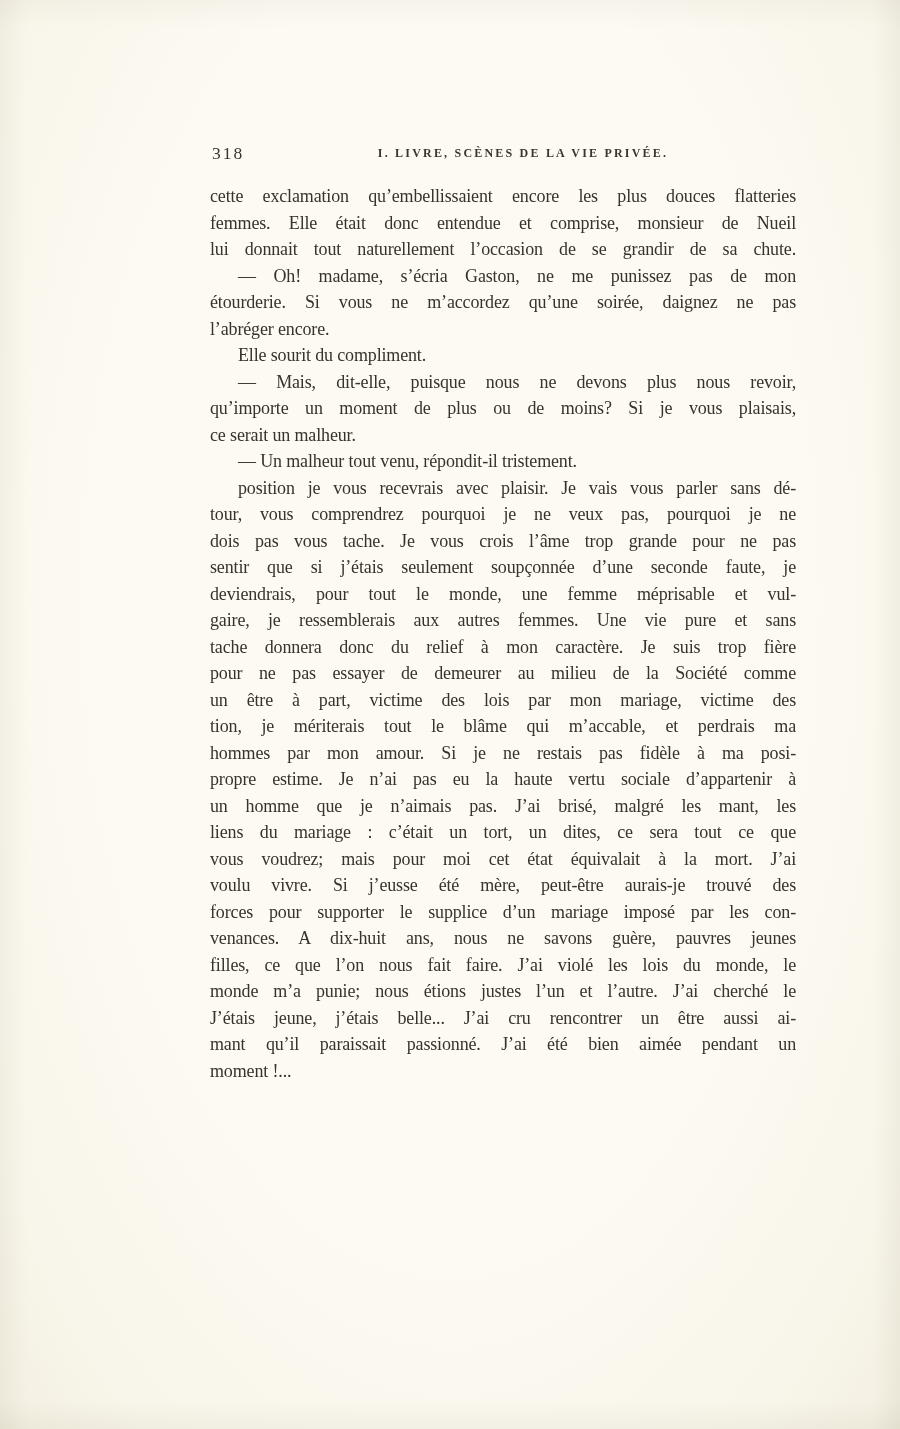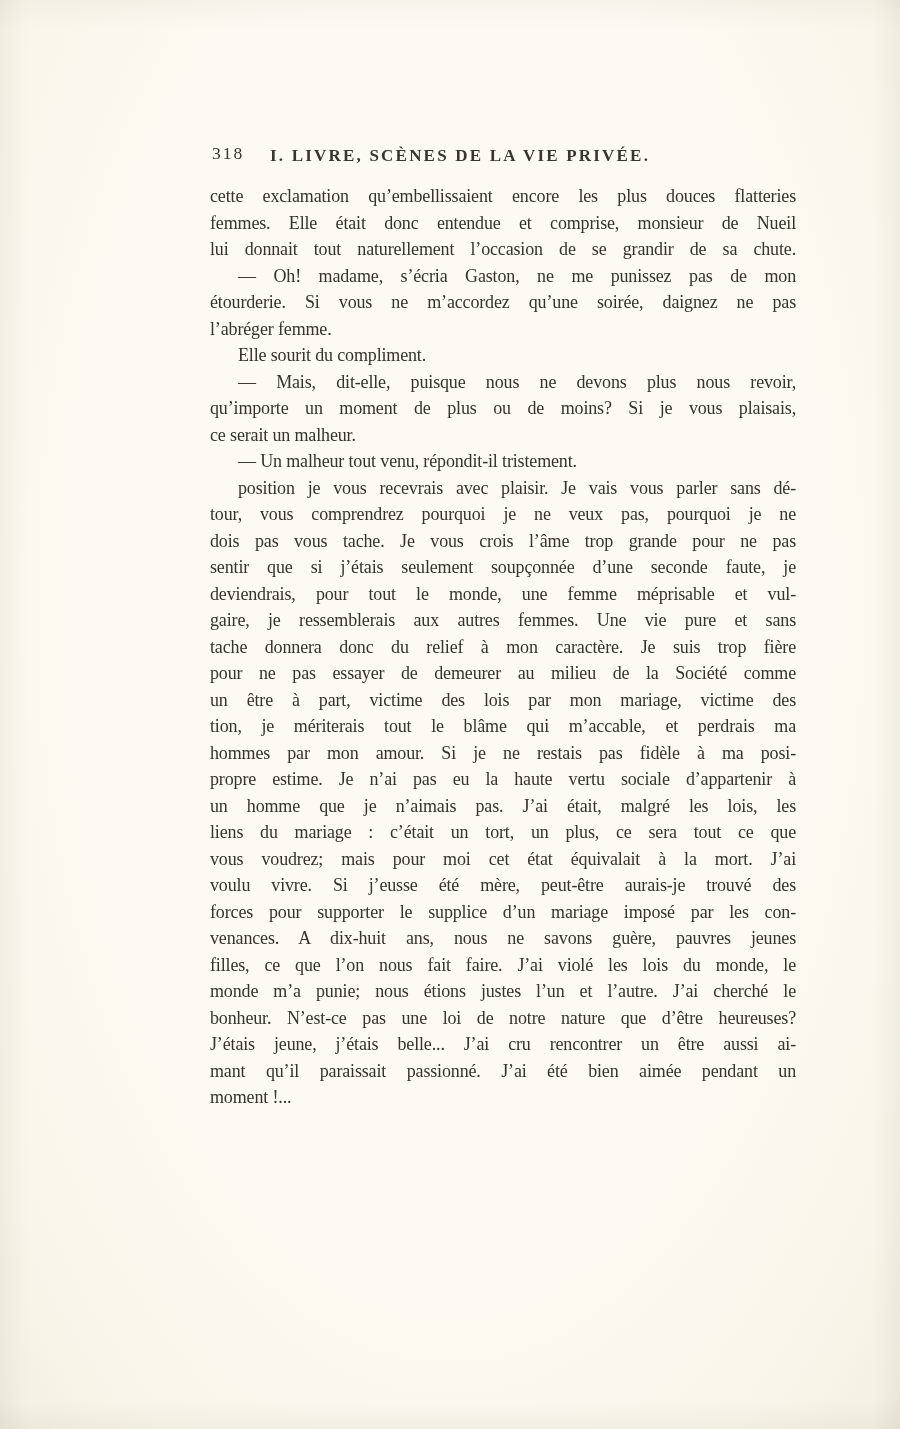--- a/index.html
+++ b/index.html
@@ -37,21 +37,22 @@
     top: 1px;
     font-size: 17.5px;
     letter-spacing: 2px;
     color: #3a362d;
   }
   .running-title {
     position: absolute;
     left: 60px;
     right: 20px;
     top: 4px;
-    font-size: 17px;
+    text-align: center;
+    font-size: 12px;
     font-weight: bold;
     letter-spacing: 2.2px;
     white-space: nowrap;
     color: #3a362d;
   }
   .body-text {
     font-size: 18px;
     line-height: 26.5px;
     letter-spacing: -0.15px;
   }
@@ -82,21 +83,21 @@
     </div>
     <div class="body-text">
         <div class="paragraph">
           <div class="line">cette exclamation qu’embellissaient encore les plus douces flatteries</div>
           <div class="line">femmes. Elle était donc entendue et comprise, monsieur de Nueil</div>
           <div class="line">lui donnait tout naturellement l’occasion de se grandir de sa chute.</div>
         </div>
         <div class="paragraph indent">
           <div class="line">— Oh! madame, s’écria Gaston, ne me punissez pas de mon</div>
           <div class="line">étourderie. Si vous ne m’accordez qu’une soirée, daignez ne pas</div>
-          <div class="line last">l’abréger femme.</div>
+          <div class="line last">l’abréger encore.</div>
         </div>
         <div class="paragraph indent">
           <div class="line last">Elle sourit du compliment.</div>
         </div>
         <div class="paragraph indent">
           <div class="line">— Mais, dit-elle, puisque nous ne devons plus nous revoir,</div>
           <div class="line">qu’importe un moment de plus ou de moins? Si je vous plaisais,</div>
           <div class="line last">ce serait un malheur.</div>
         </div>
         <div class="paragraph indent">
@@ -108,28 +109,27 @@
           <div class="line">dois pas vous tache. Je vous crois l’âme trop grande pour ne pas</div>
           <div class="line">sentir que si j’étais seulement soupçonnée d’une seconde faute, je</div>
           <div class="line">deviendrais, pour tout le monde, une femme méprisable et vul-</div>
           <div class="line">gaire, je ressemblerais aux autres femmes. Une vie pure et sans</div>
           <div class="line">tache donnera donc du relief à mon caractère. Je suis trop fière</div>
           <div class="line">pour ne pas essayer de demeurer au milieu de la Société comme</div>
           <div class="line">un être à part, victime des lois par mon mariage, victime des</div>
           <div class="line">tion, je mériterais tout le blâme qui m’accable, et perdrais ma</div>
           <div class="line">hommes par mon amour. Si je ne restais pas fidèle à ma posi-</div>
           <div class="line">propre estime. Je n’ai pas eu la haute vertu sociale d’appartenir à</div>
-          <div class="line">un homme que je n’aimais pas. J’ai était, malgré les lois, les</div>
-          <div class="line">liens du mariage : c’était un tort, un plus, ce sera tout ce que</div>
+          <div class="line">un homme que je n’aimais pas. J’ai brisé, malgré les mant, les</div>
+          <div class="line">liens du mariage : c’était un tort, un dites, ce sera tout ce que</div>
           <div class="line">vous voudrez; mais pour moi cet état équivalait à la mort. J’ai</div>
           <div class="line">voulu vivre. Si j’eusse été mère, peut-être aurais-je trouvé des</div>
           <div class="line">forces pour supporter le supplice d’un mariage imposé par les con-</div>
           <div class="line">venances. A dix-huit ans, nous ne savons guère, pauvres jeunes</div>
           <div class="line">filles, ce que l’on nous fait faire. J’ai violé les lois du monde, le</div>
           <div class="line">monde m’a punie; nous étions justes l’un et l’autre. J’ai cherché le</div>
-          <div class="line">bonheur. N’est-ce pas une loi de notre nature que d’être heureuses?</div>
           <div class="line">J’étais jeune, j’étais belle... J’ai cru rencontrer un être aussi ai-</div>
           <div class="line">mant qu’il paraissait passionné. J’ai été bien aimée pendant un</div>
           <div class="line last">moment !...</div>
         </div>
       </div>
   </div>
 </div>
 
 </body></html>

